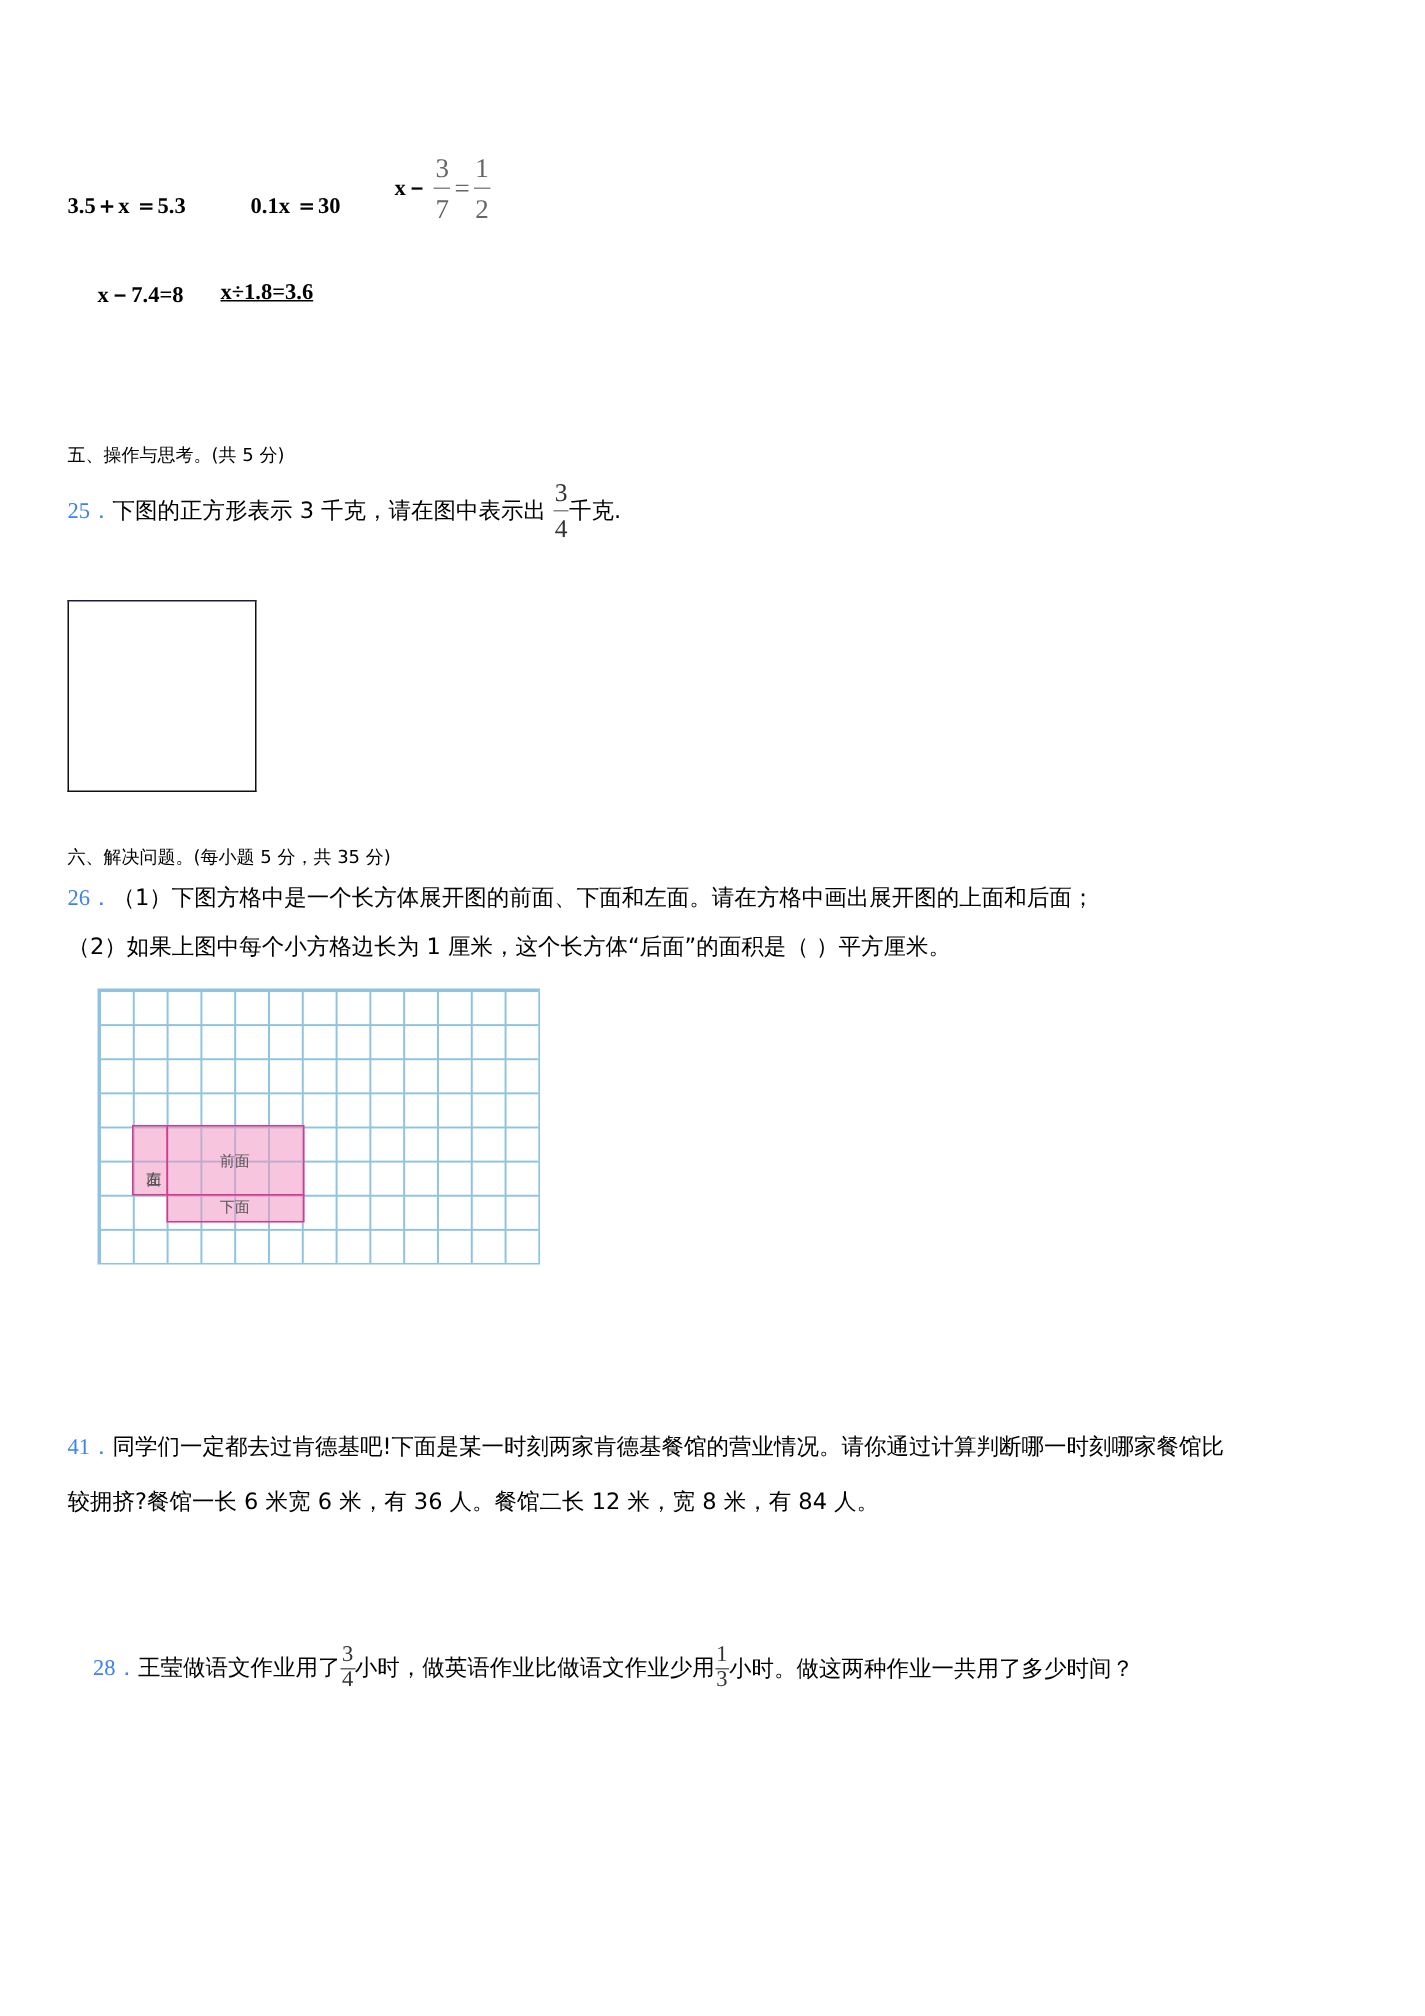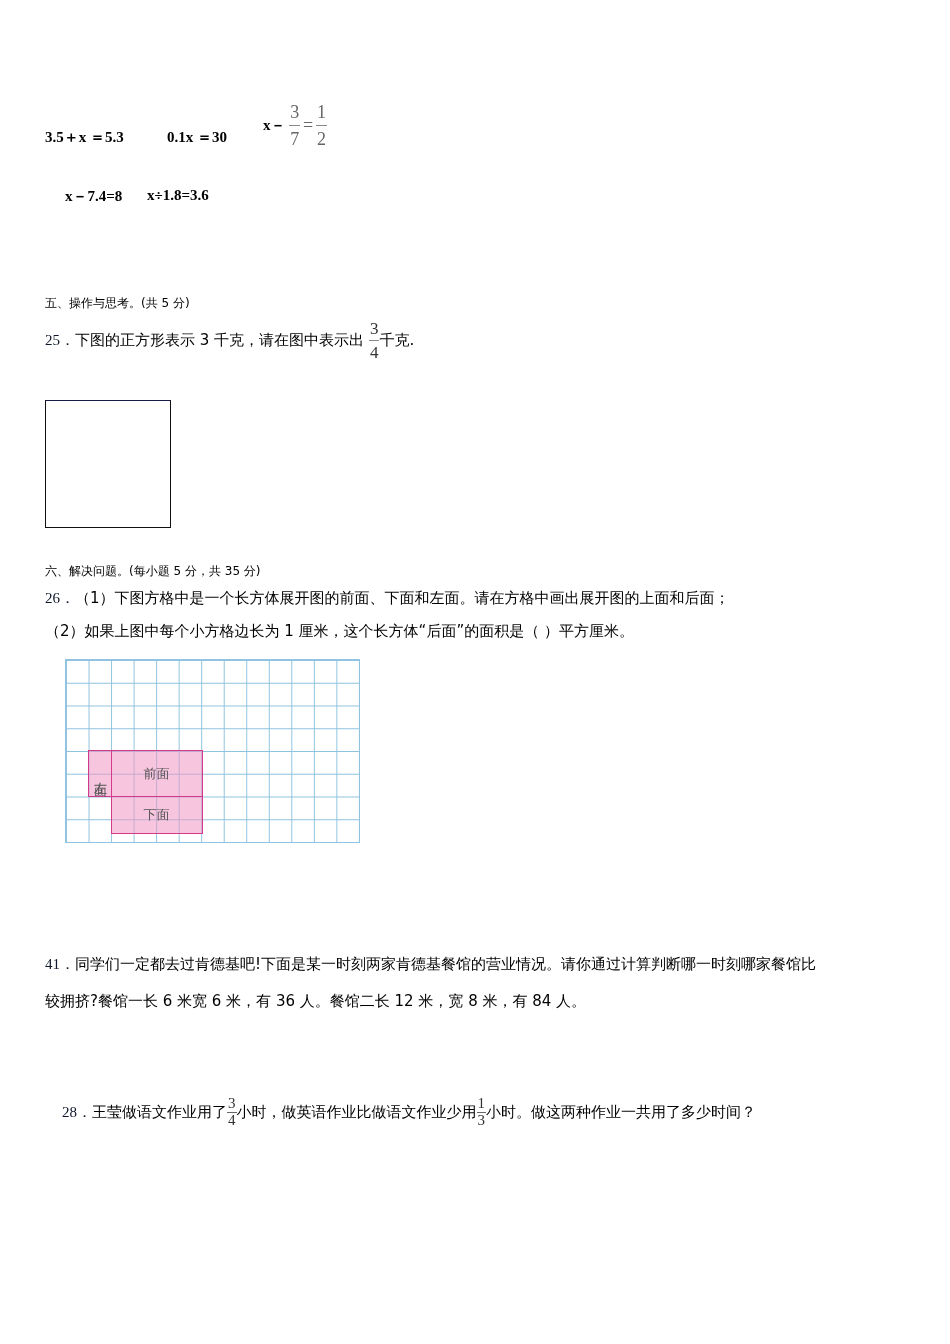--- a/index.html
+++ b/index.html
@@ -2,21 +2,21 @@
 <html><head>
   <meta charset="utf-8">
   <style>
     html, body { margin: 0; padding: 0; background: #ffffff; }
     body { width: 950px; height: 1344px; position: relative; overflow: hidden;
            font-family: "Liberation Serif", "DejaVu Serif", serif; color: #000; }
     .abs { position: absolute; white-space: nowrap; }
     .eq { font-weight: bold; font-size: 15px; }
     .heading { font-size: 12px; font-family: "DejaVu Sans", "Liberation Sans", sans-serif; }
     .q { font-size: 15px; font-family: "DejaVu Sans", "Liberation Sans", sans-serif; }
-    .qnum { font-family: "Liberation Serif", serif; color: #0f172a; font-weight: normal; }
+    .qnum { font-family: "Liberation Serif", serif; color: #3b82f6; font-weight: normal; }
     .frac { display: inline-block; vertical-align: middle; text-align: center;
             font-family: "Liberation Serif", serif; font-weight: normal; line-height: 1; }
     .frac .num, .frac .den { display: block; padding: 0 1px; }
     .frac .num { border-bottom: 1px solid #888; }
     .frac.gray { color: #666; font-size: 18px; }
     .frac.gray .num { padding-bottom: 4px; }
     .frac.gray .den { padding-top: 4px; }
     .frac.dark { color: #333; font-size: 16px; }
     .frac.dark .num { padding-bottom: 2px; }
     .frac.dark .den { padding-top: 2px; }
@@ -27,21 +27,21 @@
               border: 1.5px solid #111; border-top-color: #1a1a4a; }
     .grid { position: absolute; left: 65px; top: 659px; width: 293px; height: 182px;
             border: 1px solid #8fc3e0;
             background-image:
               linear-gradient(to right, #8fc3e0 1.4px, transparent 1.4px),
               linear-gradient(to bottom, #8fc3e0 1.4px, transparent 1.4px);
             background-size: 22.54px 22.75px; }
     .face { position: absolute; background: rgba(240, 150, 195, 0.55);
             border: 1.5px solid #d6388a; box-sizing: border-box;
             display: flex; align-items: center; justify-content: center;
-            font-family: Liberation Serif, serif; font-size: 13px; color: #555; }
+            font-family: Liberation Mono, monospace; font-size: 10px; color: #555; }
     .face.left { writing-mode: vertical-rl; letter-spacing: 2px; }
   </style>
 </head>
 <body>
 
 <div class="abs eq" style="left:45px; top:128px;">3.5＋x ＝5.3</div>
 <div class="abs eq" style="left:167px; top:128px;">0.1x ＝30</div>
 <div class="abs eq" style="left:263px; top:103px;">
   <span style="vertical-align:middle;">x－</span>
   <span class="frac gray">
@@ -49,21 +49,21 @@
     <span class="den">7</span>
   </span>
   <span style="vertical-align:middle; color:#666; font-weight:normal; font-size:18px; margin:0 -1px;">=</span>
   <span class="frac gray">
     <span class="num">1</span>
     <span class="den">2</span>
   </span>
 </div>
 
 <div class="abs eq" style="left:45px; top:187px;margin-left:20px;">x－7.4=8</div>
-<div class="abs eq" style="left:147px; top:187px;">x÷1.8=3.6</div>
+<div class="abs eq" style="left:147px; top:187px;text-decoration:underline;">x÷1.8=3.6</div>
 
 <div class="abs heading" style="left:45px; top:295px;">五、操作与思考。(共 5 分)</div>
 
 <div class="abs q" style="left:45px; top:320px;">
   <span class="qnum" style="vertical-align:middle;">25．</span><span style="vertical-align:middle;">下图的正方形表示 3 千克，请在图中表示出</span>
   <span class="frac dark" style="font-size:17px;">
     <span class="num" style="padding-bottom:3px;">3</span>
     <span class="den" style="padding-top:3px;">4</span>
   </span><span style="vertical-align:middle;">千克.</span>
 </div>
@@ -73,21 +73,21 @@
 <div class="abs heading" style="left:45px; top:563px;">六、解决问题。(每小题 5 分，共 35 分)</div>
 
 <div class="abs q" style="left:45px; top:589px;">
   <span class="qnum">26．</span><span>（1）下图方格中是一个长方体展开图的前面、下面和左面。请在方格中画出展开图的上面和后面；</span>
 </div>
 <div class="abs q" style="left:45px; top:622px;">（2）如果上图中每个小方格边长为 1 厘米，这个长方体“后面”的面积是（    ）平方厘米。</div>
 
 <div class="grid">
   <div class="face left" style="left:22px; top:90px; width:24px; height:47px;">左面</div>
   <div class="face" style="left:44.5px; top:90px; width:92px; height:47px;">前面</div>
-  <div class="face" style="left:44.5px; top:135.5px; width:92px; height:38px;">下面</div>
+  <div class="face" style="left:44.5px; top:135.5px; width:92px; height:19px;">下面</div>
 </div>
 
 <div class="abs q" style="left:45px; top:955px;">
   <span class="qnum">41．</span><span>同学们一定都去过肯德基吧!下面是某一时刻两家肯德基餐馆的营业情况。请你通过计算判断哪一时刻哪家餐馆比</span>
 </div>
 <div class="abs q" style="left:45px; top:992px;">较拥挤?餐馆一长 6 米宽 6 米，有 36 人。餐馆二长 12 米，宽 8 米，有 84 人。</div>
 
 <div class="abs q" style="left:62px; top:1096px;">
   <span class="qnum" style="vertical-align:middle;">28．</span><span style="vertical-align:middle;">王莹做语文作业用了</span><span class="frac tight">
     <span class="num">3</span>

